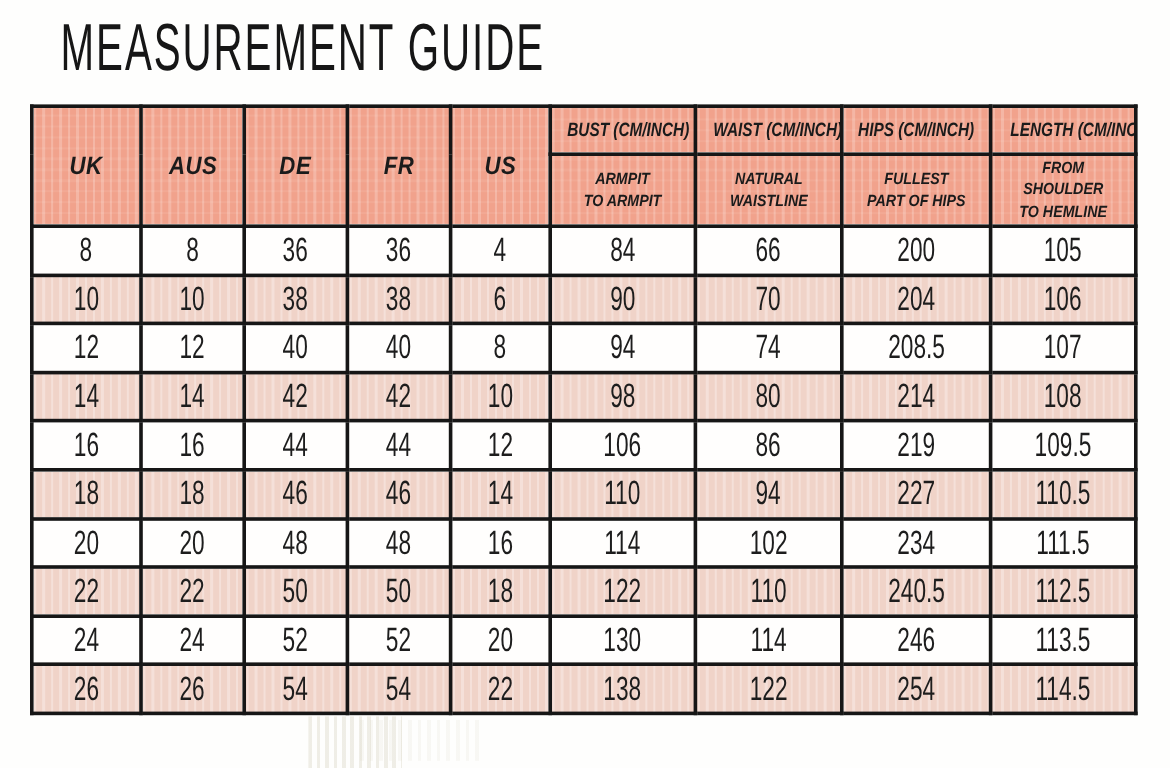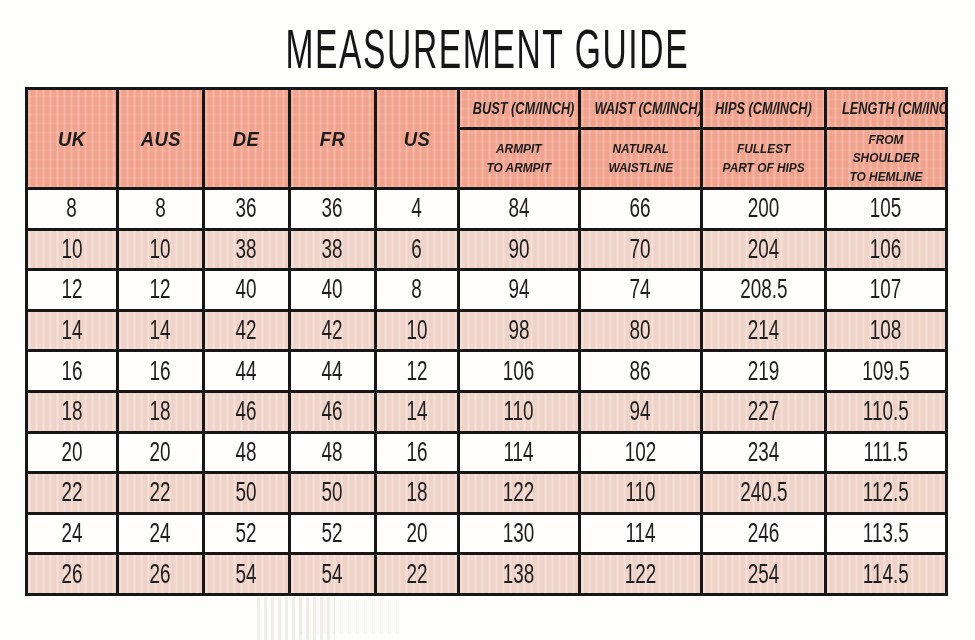--- a/index.html
+++ b/index.html
@@ -6,22 +6,21 @@
     margin: 0;
     padding: 0;
     width: 975px;
     height: 640px;
     background: #fefefd;
     font-family: "Liberation Sans", sans-serif;
     overflow: hidden;
     position: relative;
   }
   .title-wrap {
-    text-align: center;
-    margin-top: 14px;
+    margin-top: 4px;
     height: 72px;
     line-height: 72px;
   }
   .title-text {
     display: inline-block;
     font-size: 42px;
     font-weight: 500;
     letter-spacing: 2px;
     color: #161616;
     transform: scale(0.80, 1.32);

